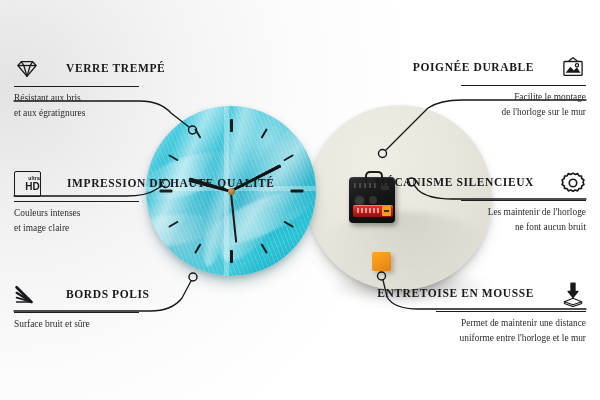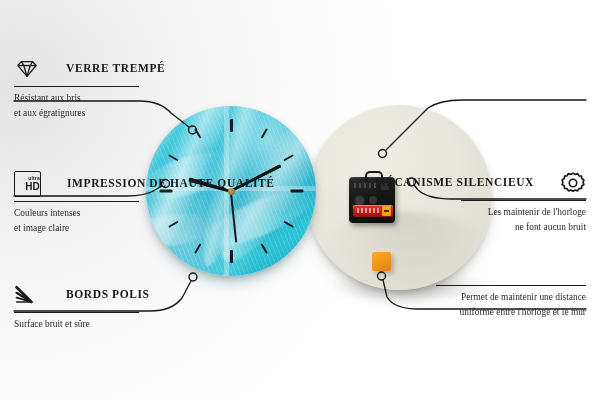--- a/index.html
+++ b/index.html
@@ -266,36 +266,64 @@
           <path d="M3 23 L20 23" stroke-width="1.7"></path>
         </g>
       </svg>
       <div class="titleTxt">BORDS
 POLIS</div>
     </div>
     <div class="rule" style="width:125px;"></div>
     <div class="descTxt">Surface bruit et sûre</div>
   </div>
 
+  <div class="feat right" style="left:461px;top:55px;width:125px;">
+    <div class="headRow">
+      <div class="titleTxt">POIGNÉE
+DURABLE</div>
+      <svg class="ico" viewBox="0 0 30 30">
+        <g fill="none" stroke="#17191b" stroke-width="1.5" stroke-linejoin="round">
+          <path d="M10 7 L15 3.2 L20 7"></path>
+          <rect x="4.5" y="7.5" width="21" height="16" rx="1"></rect>
+          <path d="M6.5 20.5 L12 13.5 L16 18 L19.5 14 L23.5 20.5 Z" fill="#17191b" stroke="none"></path>
+          <circle cx="19.6" cy="11.8" r="1.9"></circle>
+        </g>
+      </svg>
+    </div>
+    <div class="rule" style="width:125px;"></div>
+    <div class="descTxt">Facilite le montage
+de l'horloge sur le mur</div>
+  </div>
 
   <div class="feat right" style="left:461px;top:170px;width:125px;">
     <div class="headRow">
       <div class="titleTxt">MÉCANISME
 SILENCIEUX</div>
       <svg class="ico" viewBox="0 0 30 30">
         <g fill="none" stroke="#17191b" stroke-width="1.9" stroke-linejoin="round">
           <path d="M15 3.6 l2.6 1.5 2.7 -1 1.6 2.6 2.9 .2 .2 2.9 2.6 1.6 -1 2.7 1 2.7 -2.6 1.6 -.2 2.9 -2.9 .2 -1.6 2.6 -2.7 -1 -2.6 1.5 -2.6 -1.5 -2.7 1 -1.6 -2.6 -2.9 -.2 -.2 -2.9 -2.6 -1.6 1 -2.7 -1 -2.7 2.6 -1.6 .2 -2.9 2.9 -.2 1.6 -2.6 2.7 1 Z"></path>
           <circle cx="15" cy="15" r="4.3"></circle>
         </g>
       </svg>
     </div>
     <div class="rule" style="width:125px;"></div>
     <div class="descTxt">Les maintenir de l'horloge
 ne font aucun bruit</div>
   </div>
 
   <div class="feat right" style="left:436px;top:281px;width:150px;">
+    <div class="headRow">
+      <div class="titleTxt">ENTRETOISE
+EN MOUSSE</div>
+      <svg class="ico" viewBox="0 0 30 30">
+        <g fill="#17191b" stroke="#17191b" stroke-width="1.3" stroke-linejoin="round">
+          <path d="M12.6 2.5 h4.8 v9.5 h3.4 L15 19.2 L9.2 12 h3.4 Z"></path>
+          <path d="M15 20 L25 24 L15 27.5 L5 24 Z" fill="none"></path>
+          <path d="M5 24 v2 L15 29.5 L25 26 v-2" fill="none"></path>
+        </g>
+      </svg>
+    </div>
     <div class="rule" style="width:150px;"></div>
     <div class="descTxt">Permet de maintenir une distance
 uniforme entre l'horloge et le mur</div>
   </div>
 
 </div>
 
 </body></html>

